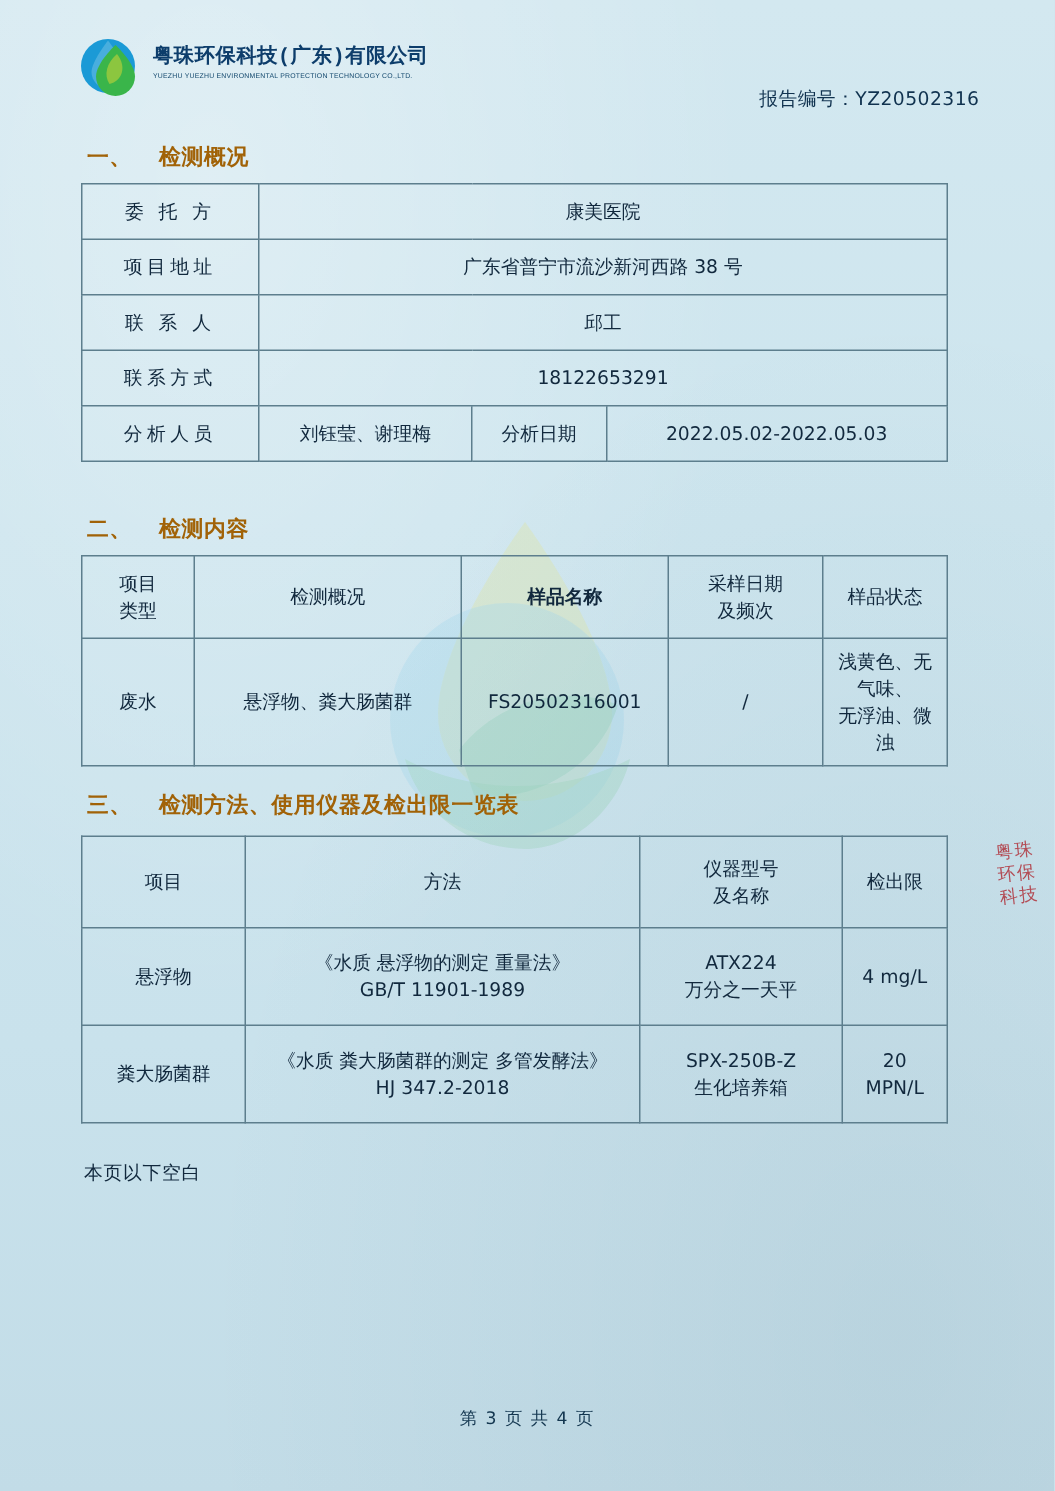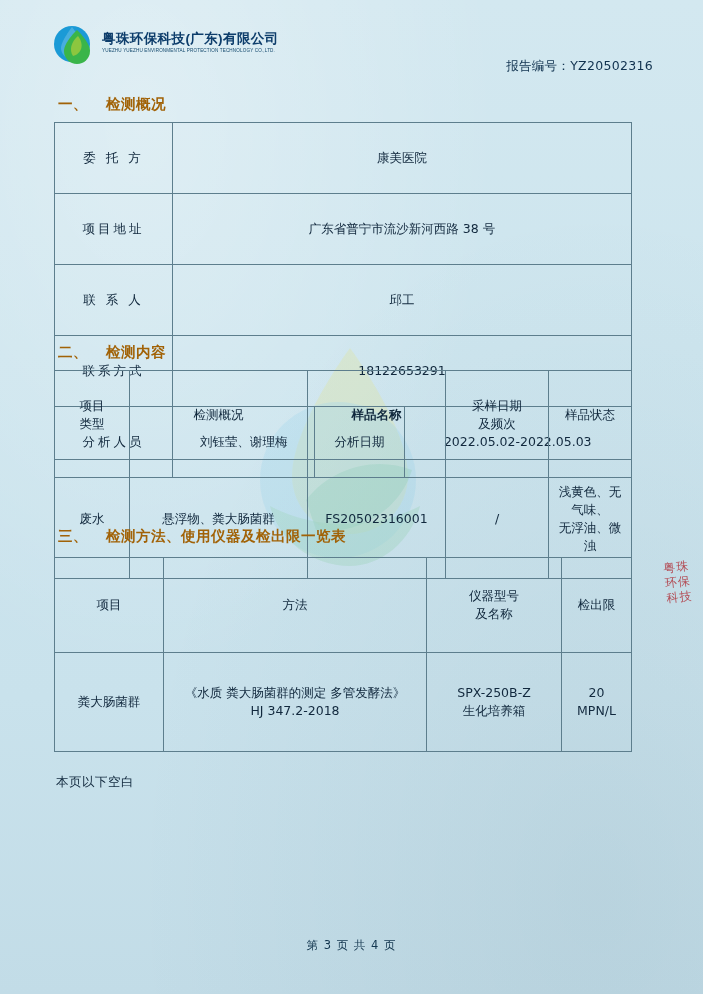--- a/index.html
+++ b/index.html
@@ -73,21 +73,21 @@
     display: flex;
     flex-direction: column;
     justify-content: center;
     line-height: 1.05;
   }
   .company-cn {
     font-size: 13.5px;
     font-weight: bold;
     color: #0d3d6b;
     letter-spacing: 0.4px;
-    font-family: Liberation Sans, sans-serif;
+    font-family: Liberation Mono, monospace;
   }
   .company-en {
     font-size: 4.6px;
     color: #14496e;
     letter-spacing: 0.15px;
     margin-top: 3px;
     font-family: "Liberation Sans", sans-serif;
   }
   .report-no {
     position: absolute;
@@ -116,21 +116,21 @@
   
   table.doc {
     position: absolute;
     border-collapse: collapse;
     font-family: "DejaVu Sans", "Liberation Sans", sans-serif;
     color: #11283d;
     background: transparent;
   }
   table.doc td {
     border: 1px solid #5d7e8d;
-    padding: 21px 6px;
+    padding: 4px 6px;
     font-size: 12.5px;
     text-align: center;
     vertical-align: middle;
     line-height: 1.45;
   }
   td.label {
     text-align: center;
     letter-spacing: 3px;
     padding-left: 10px;
     padding-right: 10px;
@@ -280,20 +280,32 @@
         <tr>
       <td style="width:96px; height:52px;">项目</td>
       <td style="width:250px;">方法</td>
       <td style="width:122px;" class="two-line">
         <span>仪器型号</span><br>
         <span>及名称</span>
       </td>
       <td>检出限</td>
     </tr>
     <tr>
+      <td style="height:56px;">悬浮物</td>
+      <td class="two-line">
+        <span>《水质 悬浮物的测定 重量法》</span><br>
+        <span>GB/T 11901-1989</span>
+      </td>
+      <td class="two-line">
+        <span>ATX224</span><br>
+        <span>万分之一天平</span>
+      </td>
+      <td>4 mg/L</td>
+    </tr>
+    <tr>
       <td style="height:56px;">粪大肠菌群</td>
       <td class="two-line">
         <span>《水质 粪大肠菌群的测定 多管发酵法》</span><br>
         <span>HJ 347.2-2018</span>
       </td>
       <td class="two-line">
         <span>SPX-250B-Z</span><br>
         <span>生化培养箱</span>
       </td>
       <td>20 MPN/L</td>

